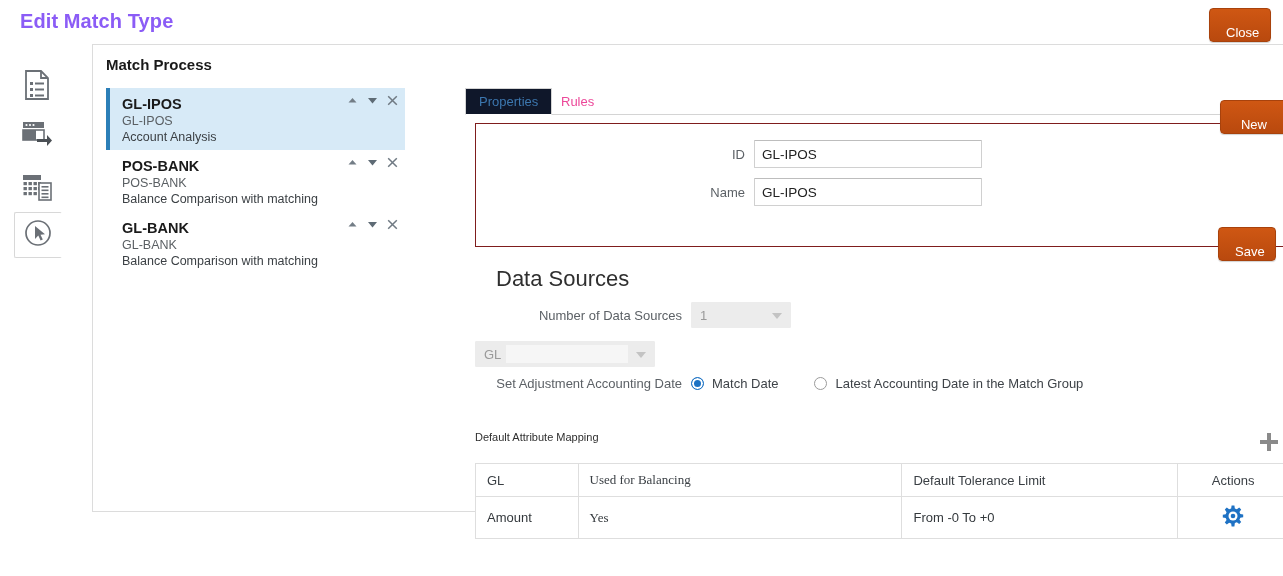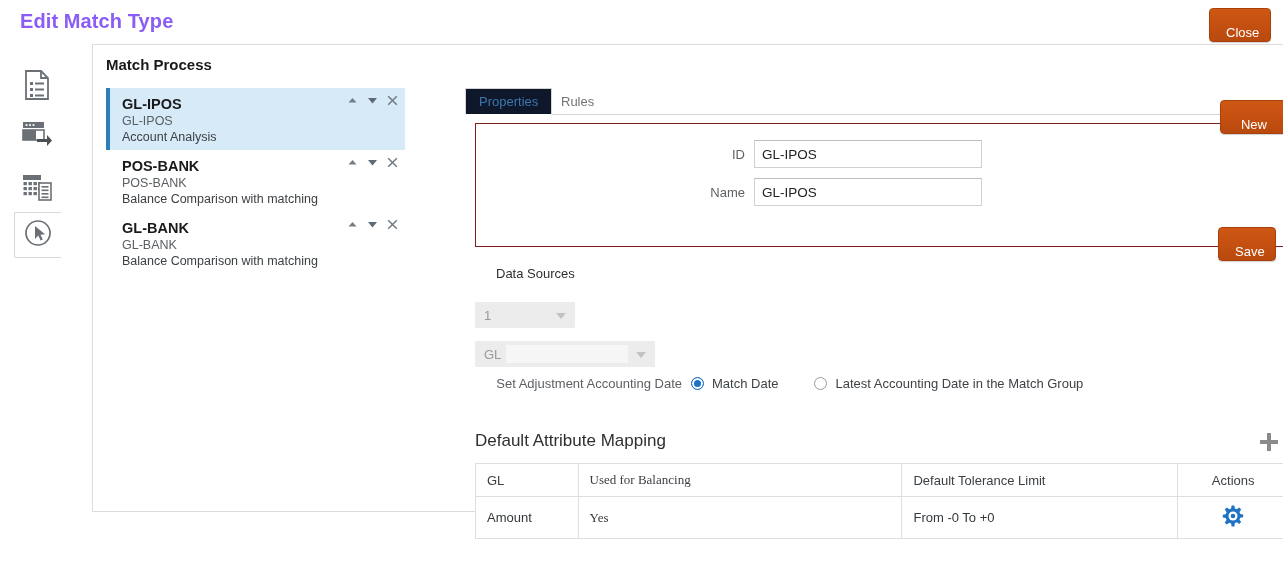--- a/index.html
+++ b/index.html
@@ -97,21 +97,21 @@
 
   .tabs {
     position: relative; height: 27px;
     border-bottom: 1px solid #d4d4d4;
     margin-left: 62px;
   }
   .tab {
     position: absolute; top: 0;
     height: 27px; line-height: 26px;
     padding: 0 13px;
-    font-size: 13px; color: #737373;
+    font-size: 13px; color: #ec4899;
     cursor: pointer;
     border: 1px solid transparent;
   }
   .tab.active {
     background: #0f172a;
     border: 1px solid #d4d4d4;
     border-bottom: 1px solid #fff;
     color: #3c77af;
   }
   .tab-0 { left: 0px; }
@@ -133,21 +133,21 @@
     padding: 0 7px;
     font-family: "Liberation Sans", sans-serif;
     border-radius: 1px;
   }
   .row-id   { left: 0; top: 16px; width: 100%; }
   .row-name { left: 0; top: 54px; width: 100%; }
   .row-id .form-label, .row-name .form-label { width: 278px; }
 
   .section-h {
     position: absolute; left: 93px;
-    font-size: 13px; color: #2f2f2f; font-weight: normal;
+    font-size: 22px; color: #2f2f2f; font-weight: normal;
   }
   .h-datasources { top: 178px; }
 
   .row-nds  { left: 72px; top: 214px; }
   .row-ss   { left: 72px; top: 253px; }
   .row-adj  { left: 72px; top: 288px; }
   .row-nds .form-label, .row-ss .form-label, .row-adj .form-label { width: 216px; }
 
   .sel-disabled {
     width: 100px; height: 26px;
@@ -182,21 +182,21 @@
   }
   .radio-dot.on {
     background: #1c72c4; border-color: #1c72c4;
     box-shadow: inset 0 0 0 2px #fff;
   }
   .radio-lbl { font-size: 13px; color: #3e4348; white-space: nowrap; }
 
   
   .dam-h {
     position: absolute; left: 72px; top: 343px;
-    font-size: 17px; color: #2f2f2f;
+    font-size: 11px; color: #2f2f2f;
   }
   .dam-plus {
     position: absolute; right: 9px; top: 343px;
     width: 22px; height: 22px; cursor: pointer;
   }
   .dam-plus::before, .dam-plus::after {
     content: ''; position: absolute; background: #8a8a8a;
   }
   .dam-plus::before { left: 9px; top: 2px; width: 4px; height: 18px; }
   .dam-plus::after  { left: 2px; top: 9px; width: 18px; height: 4px; }
@@ -392,20 +392,21 @@
         </div>
         <div class="form-row row-name">
           <div class="form-label">Name</div>
           <input class="txt-input" value="GL-IPOS" style="">
         </div>
       </div>
 
       <div class="section-h h-datasources">Data Sources</div>
 
       <div class="form-row row-nds">
+        <div class="form-label">Number of Data Sources</div>
         <div class="sel-disabled">
           <span>1</span>
           <span class="caret"></span>
         </div>
       </div>
 
       <div class="form-row row-ss">
         <div class="sel-disabled wide">
           <span>GL</span>
           <span class="inner-fill"></span>

